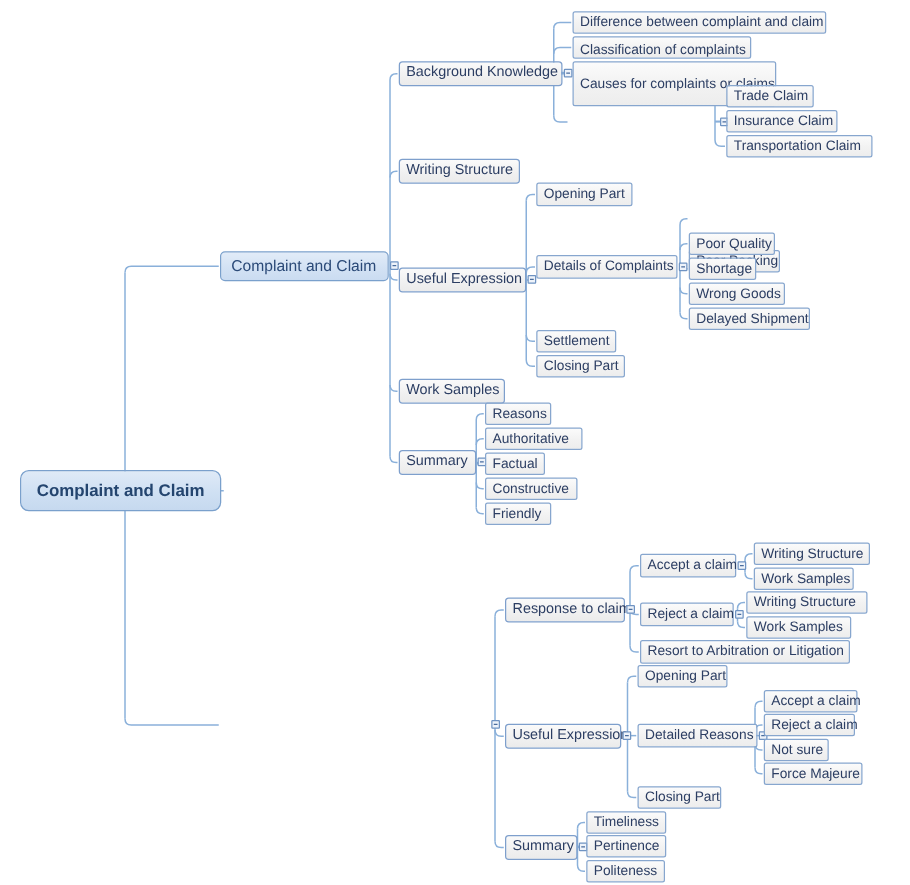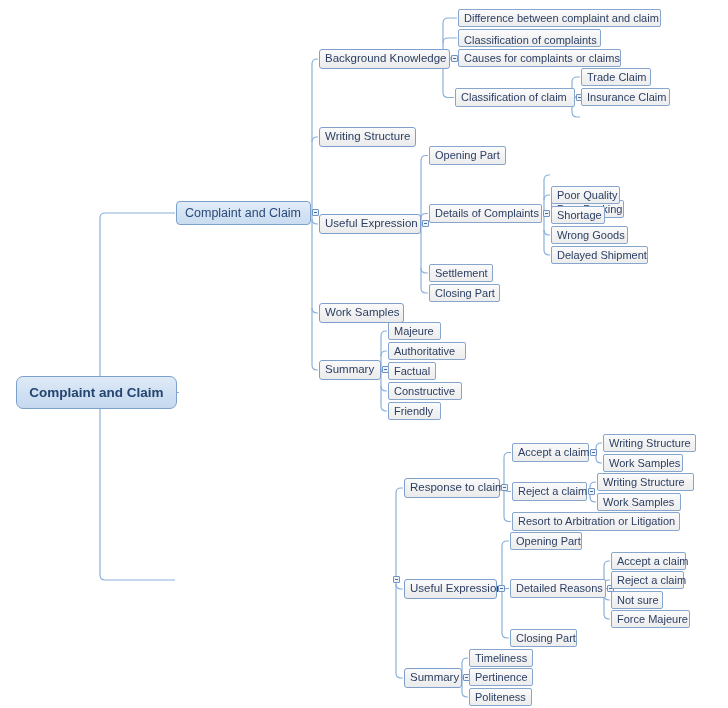--- a/index.html
+++ b/index.html
@@ -201,33 +201,33 @@
     <div class="node branch" style="left: 319px; top: 360px; width: 62px; height: 20px;">
       <span>Summary</span>
     </div>
     <div class="collapse-dot" style="left: 382px; top: 366px;"></div>
     <div class="node leaf" style="left: 458px; top: 9px; width: 203px; height: 18px;">
       <span>Difference between complaint and claim</span>
     </div>
     <div class="node leaf" style="left: 458px; top: 29px; width: 143px; height: 18px; align-items: flex-end;">
       <span>Classification of complaints</span>
     </div>
-    <div class="node leaf" style="left: 458px; top: 49px; width: 163px; height: 18px;">
+    <div class="node leaf" style="left: 458px; top: 49px; width: 163px; height: 36px;">
       <span>Causes for complaints or claims</span>
-    </div>
-    <div class="node leaf" style="left: 455px; top: 88px; width: 120px; height: 19px;">
-      <span>Classification of claim</span>
     </div>
     <div class="collapse-dot" style="left: 576px; top: 93.5px;"></div>
     <div class="node leaf" style="left: 581px; top: 68px; width: 70px; height: 18px;">
       <span>Trade Claim</span>
     </div>
     <div class="node leaf" style="left: 581px; top: 88px; width: 89px; height: 18px;">
       <span>Insurance Claim</span>
     </div>
+    <div class="node leaf" style="left: 581px; top: 108px; width: 117px; height: 18px;">
+      <span>Transportation Claim</span>
+    </div>
     <div class="node leaf" style="left: 429px; top: 146px; width: 77px; height: 19px;">
       <span>Opening Part</span>
     </div>
     <div class="node leaf" style="left: 429px; top: 204px; width: 113px; height: 19px;">
       <span>Details of Complaints</span>
     </div>
     <div class="collapse-dot" style="left: 543px; top: 209.5px;"></div>
     <div class="node leaf" style="left: 429px; top: 264px; width: 64px; height: 18px;">
       <span>Settlement</span>
     </div>
@@ -243,21 +243,21 @@
     <div class="node leaf" style="left: 551px; top: 206px; width: 54px; height: 18px;">
       <span>Shortage</span>
     </div>
     <div class="node leaf" style="left: 551px; top: 226px; width: 77px; height: 18px;">
       <span>Wrong Goods</span>
     </div>
     <div class="node leaf" style="left: 551px; top: 246px; width: 97px; height: 18px;">
       <span>Delayed Shipment</span>
     </div>
     <div class="node leaf" style="left: 388px; top: 322px; width: 53px; height: 18px;">
-      <span>Majeure</span>
+      <span>Reasons</span>
     </div>
     <div class="node leaf" style="left: 388px; top: 342px; width: 78px; height: 18px;">
       <span>Authoritative</span>
     </div>
     <div class="node leaf" style="left: 388px; top: 362px; width: 48px; height: 18px;">
       <span>Factual</span>
     </div>
     <div class="node leaf" style="left: 388px; top: 382px; width: 74px; height: 18px;">
       <span>Constructive</span>
     </div>

